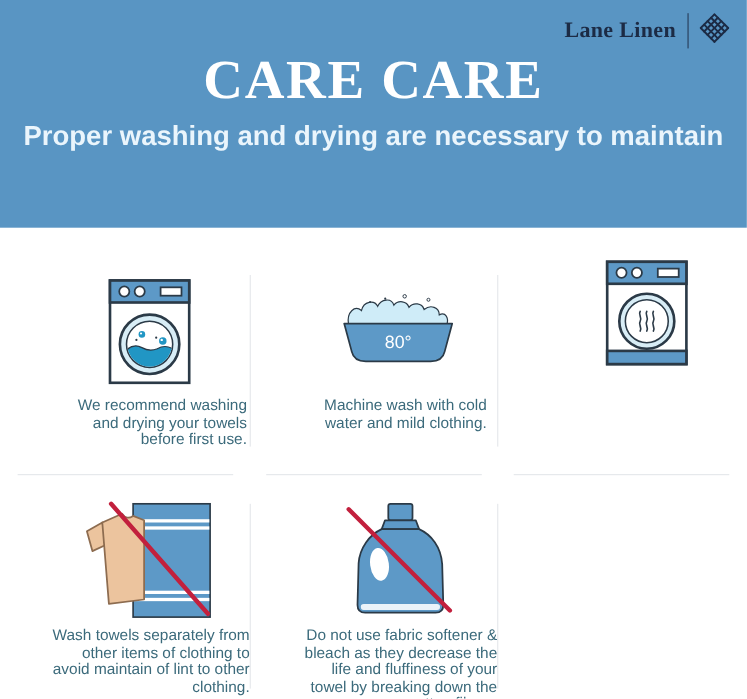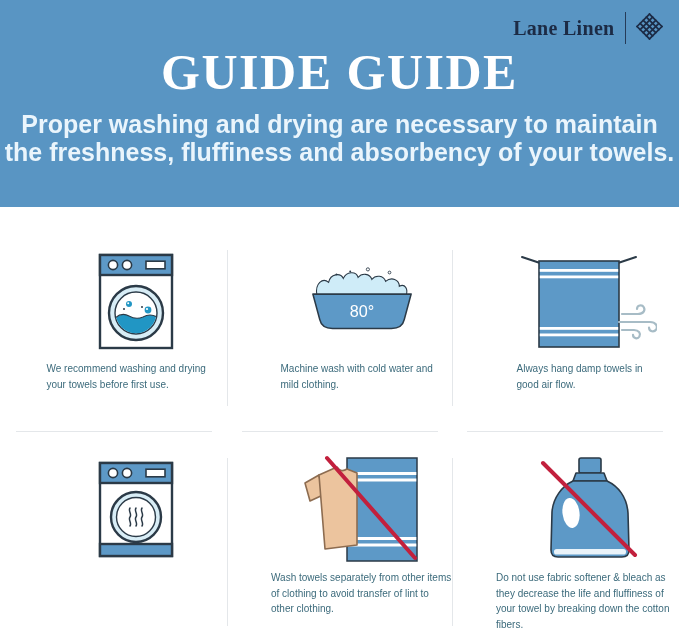--- a/index.html
+++ b/index.html
@@ -21,21 +21,21 @@
 
   
   .grid{position:relative;display:grid;grid-template-columns:227px 225px 227px;
         grid-template-rows:225px 203px;width:679px;}
   .card{display:flex;flex-direction:column;align-items:center;box-sizing:border-box;padding-left:44px;}
   .card.r1{padding-top:42px;}
   .card.r2{padding-top:24px;}
   .icon-box{display:flex;align-items:center;justify-content:center;overflow:visible;}
   .r1 .icon-box{height:104px;}
   .r2 .icon-box{height:106px;}
-  .caption{margin-top:8px;text-align:left;font-size:10px;line-height:15.6px;
+  .caption{margin-top:8px;text-align:right;font-size:14px;line-height:15.6px;
            color:#3b6a7b;}
   .c1{max-width:178px;} .c2{max-width:162px;} .c3{max-width:142px;}
   .c4{max-width:188px;} .c5{max-width:192px;} .c6{max-width:198px;}
 
   .gridlines i{position:absolute;background:#e4e7ea;display:block;}
   .gridlines .v{width:1px;} .gridlines .h{height:1px;}
 </style>
 </head>
 <body>
 
@@ -48,24 +48,23 @@
       <span>
         <svg width="27" height="27" viewBox="0 0 26 26">
           <g transform="rotate(45 13 13)" stroke="#1c2b45" stroke-width="1.7" stroke-linecap="round">
             <path d="M4.5,4.5 H21.5 M4.5,8.75 H21.5 M4.5,13 H21.5 M4.5,17.25 H21.5 M4.5,21.5 H21.5"></path>
             <path d="M4.5,4.5 V21.5 M8.75,4.5 V21.5 M13,4.5 V21.5 M17.25,4.5 V21.5 M21.5,4.5 V21.5"></path>
           </g>
         </svg>
       </span>
     </div>
     <div class="title-wrap">
-      <h1 class="page-title">GUIDE GUIDE</h1>
+      <h1 class="page-title">CARE CARE</h1>
       <div class="subtitle">
         <div>Proper washing and drying are necessary to maintain</div>
-        <div>the freshness, fluffiness and absorbency of your towels.</div>
       </div>
     </div>
   </div>
 
   <div class="grid">
 
     <div class="card r1">
       <div class="icon-box">
         <svg width="80" height="100" viewBox="0 0 80 100">
           <rect x="4" y="4" width="72" height="93" fill="#ffffff" stroke="#2b3a47" stroke-width="2.4"></rect>
@@ -104,39 +103,20 @@
           <circle cx="62" cy="3.8" r="1.6" fill="none" stroke="#2b3a47" stroke-width="0.9"></circle>
           <circle cx="84" cy="7" r="1.4" fill="none" stroke="#2b3a47" stroke-width="0.9"></circle>
           <circle cx="30" cy="9" r="0.9" fill="#2b3a47"></circle>
           <path d="M6,29 L13,55 Q15,64 26,64 L86,64 Q97,64 99,55 L106,29 Z" fill="#5d99c7" stroke="#2b3a47" stroke-width="1.6" stroke-linejoin="round"></path>
           <text x="56" y="52" text-anchor="middle" font-size="16.5" fill="#ffffff" font-family="Liberation Sans, DejaVu Sans, sans-serif">80°</text>
         </svg>
       </div>
       <div class="caption c2">Machine wash with cold water and mild clothing.</div>
     </div>
 
-    <div class="card r1">
-      <div class="icon-box">
-        <svg width="138" height="95" viewBox="0 0 138 95">
-          <path d="M3,3 L21,9" stroke="#2b3a47" stroke-width="2" stroke-linecap="round"></path>
-          <path d="M99,9 L117,3" stroke="#2b3a47" stroke-width="2" stroke-linecap="round"></path>
-          <rect x="20" y="7" width="80" height="86" fill="#5d99c7" stroke="#2b3a47" stroke-width="1.6"></rect>
-          <rect x="20.8" y="15" width="78.4" height="2.8" fill="#ffffff"></rect>
-          <rect x="20.8" y="21.5" width="78.4" height="2.8" fill="#ffffff"></rect>
-          <rect x="20.8" y="73" width="78.4" height="2.8" fill="#ffffff"></rect>
-          <rect x="20.8" y="79.5" width="78.4" height="2.8" fill="#ffffff"></rect>
-          <g fill="none" stroke="#a7bcc6" stroke-width="2.2" stroke-linecap="round">
-            <path d="M103,60 h16 c5.5,0 7.5,-3.8 5.8,-6.8 c-1.8,-3 -6.8,-2.2 -6.8,1.8"></path>
-            <path d="M100,68 h31 c6,0 8,4.2 6.2,7.4 c-1.9,3.2 -7.2,2.4 -7.2,-1.8"></path>
-            <path d="M103,76 h12 c5,0 7,3.6 5.4,6.5 c-1.7,2.9 -6.4,2.1 -6.4,-1.7"></path>
-          </g>
-        </svg>
-      </div>
-      <div class="caption c3">Always hang damp towels in good air flow.</div>
-    </div>
 
     <div class="card r2">
       <div class="icon-box">
         <svg width="80" height="100" viewBox="0 0 80 100">
           <rect x="4" y="4" width="72" height="93" fill="#ffffff" stroke="#2b3a47" stroke-width="2.4"></rect>
           <rect x="4" y="4" width="72" height="20" fill="#5d99c7" stroke="#2b3a47" stroke-width="2.4"></rect>
           <circle cx="17" cy="14" r="4.6" fill="#ffffff" stroke="#2b3a47" stroke-width="1.6"></circle>
           <circle cx="31" cy="14" r="4.6" fill="#ffffff" stroke="#2b3a47" stroke-width="1.6"></circle>
           <rect x="50" y="10.2" width="19" height="7.6" fill="#ffffff" stroke="#2b3a47" stroke-width="1.6"></rect>
           <rect x="4" y="85" width="72" height="12" fill="#5d99c7" stroke="#2b3a47" stroke-width="2.4"></rect>
@@ -159,21 +139,21 @@
           <rect x="46.7" y="25.5" width="68.6" height="3" fill="#ffffff"></rect>
           <rect x="46.7" y="84" width="68.6" height="3" fill="#ffffff"></rect>
           <rect x="46.7" y="90.5" width="68.6" height="3" fill="#ffffff"></rect>
           <g fill="#ecc49e" stroke="#8d6c50" stroke-width="1.6" stroke-linejoin="round">
             <path d="M18,22 L4,30 L9,48 L22,42 Z"></path>
             <path d="M18,22 L36,14 Q40,20 46,16 L56,20 L56,92 L24,96 Z"></path>
           </g>
           <path d="M26,5 L114,105" stroke="#c2203d" stroke-width="4" stroke-linecap="round"></path>
         </svg>
       </div>
-      <div class="caption c5">Wash towels separately from other items of clothing to avoid transfer of lint to other clothing.</div>
+      <div class="caption c5">Wash towels separately from other items of clothing to avoid maintain of lint to other clothing.</div>
     </div>
 
     <div class="card r2">
       <div class="icon-box">
         <svg width="118" height="108" viewBox="0 0 118 108">
           <rect x="50" y="3" width="22" height="15" rx="2" fill="#5d99c7" stroke="#2b3a47" stroke-width="1.6"></rect>
           <path d="M47,18 h28 l3,8 h-34 Z" fill="#5d99c7" stroke="#2b3a47" stroke-width="1.6" stroke-linejoin="round"></path>
           <path d="M44,26 C33,31 24,43 23,57 L22,95 Q22,102 29,102 L93,102 Q100,102 100,95 L99,58
                    C98,42 89,31 78,26 Z" fill="#5d99c7" stroke="#2b3a47" stroke-width="1.6" stroke-linejoin="round"></path>
           <rect x="25" y="94" width="72" height="5.5" rx="2.6" fill="#eaf3f9"></rect>

